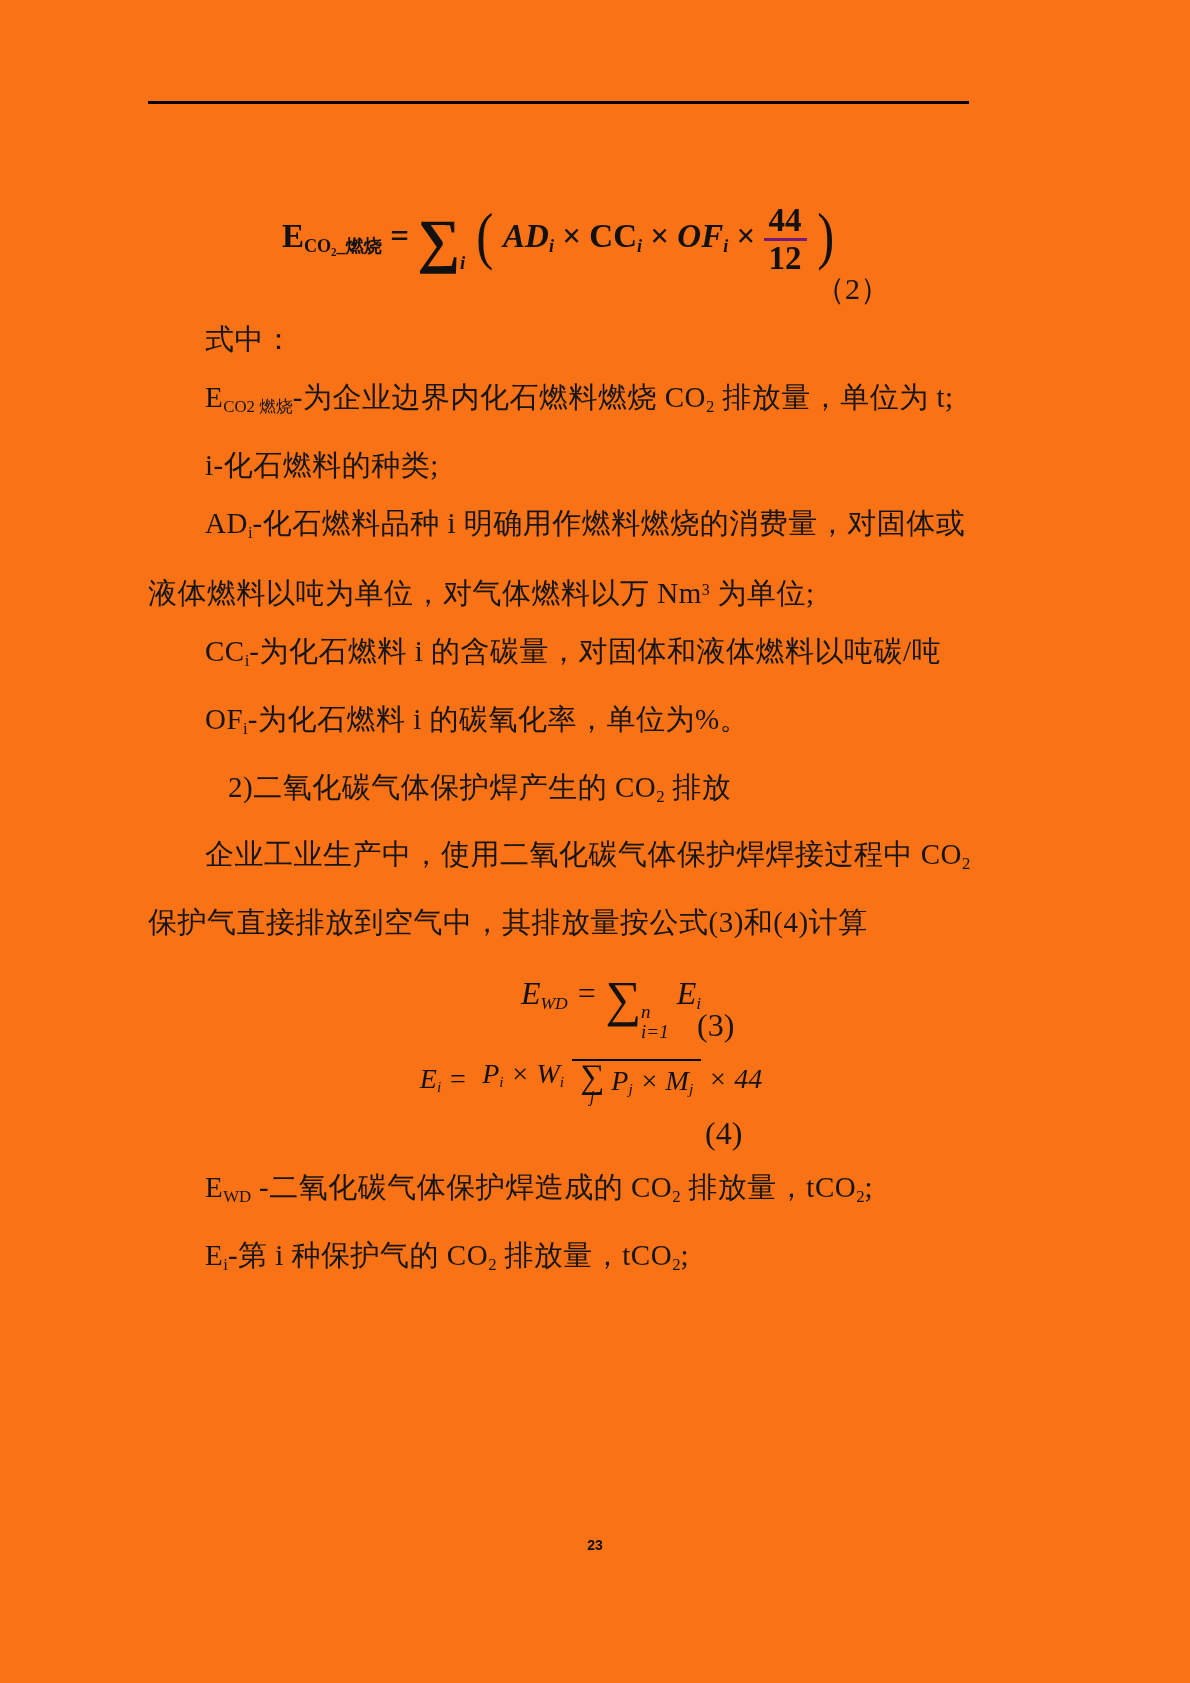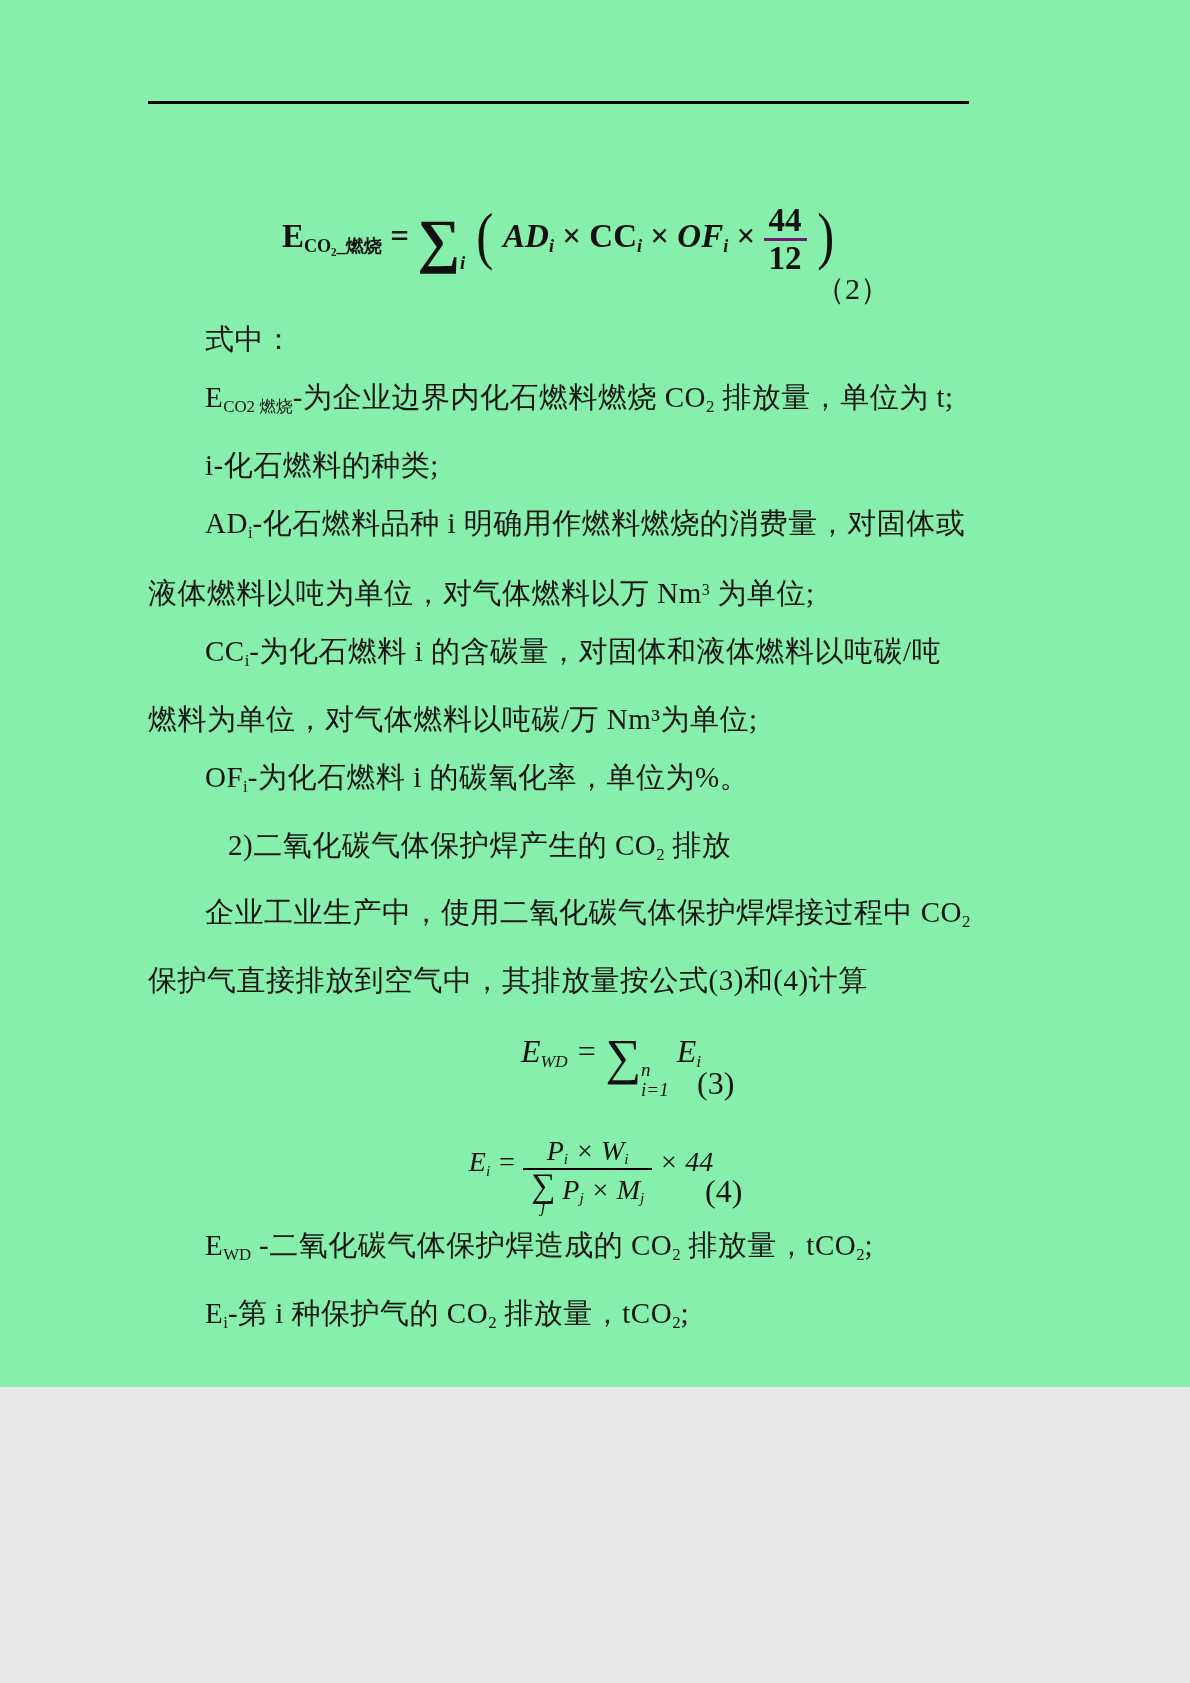--- a/index.html
+++ b/index.html
@@ -1,18 +1,18 @@
 <!DOCTYPE html>
 <html><head>
 <meta charset="utf-8">
 <style>
   html,body { margin:0; padding:0; background:#e8e8e8; }
   .page {
-    position:relative; width:1190px; height:1387px; margin:0 auto;
-    background:#86efac; overflow:hidden; color:#111;
+    position:relative; width:1190px; height:1683px; margin:0 auto;
+    background:#f97316; overflow:hidden; color:#111;
     font-family:"Liberation Serif","DejaVu Serif",serif;
   }
   .top-rule {
     position:absolute; top:101px; left:148px; width:821px; height:0;
     border-top:3px solid #000;
   }
   .content { position:absolute; left:148px; top:103px; width:822px; }
 
   
   .t-line {
@@ -44,21 +44,21 @@
   
   .f3-block { margin-top:14px; height:80px; }
   .f3-row { font-size:32px; font-style:italic; transform:translateX(52px); padding-top:10px; }
   .f3-row .fsum { font-style:normal; font-size:50px; line-height:0; vertical-align:-12px; }
   .limits { display:inline-flex; flex-direction:column; font-size:19px; line-height:1.05; vertical-align:-14px; text-align:left; }
   .f3-label { left:549px; top:42px; font-size:32px; }
 
   
   .f4-block { margin-top:8px; height:105px; }
   .f4-row { font-size:28px; font-style:italic; transform:translateX(32px); padding-top:6px; }
-  .f4-row .bigfrac { display:inline-flex; flex-direction:column; text-align:center; vertical-align:middle; line-height:1.1;margin-top:19px; }
+  .f4-row .bigfrac { display:inline-flex; flex-direction:row; text-align:center; vertical-align:middle; line-height:1.1; }
   .f4-row .bigfrac .den { border-top:2.5px solid #000; padding:2px 8px 0 8px; }
   .f4-row .bigfrac .num { padding:0 8px; }
   .sumj { display:inline-flex; flex-direction:column; align-items:center; font-style:normal; line-height:.8; vertical-align:middle; }
   .sumj .sj-top { font-size:34px; }
   .sumj .sj-bot { font-size:17px; font-style:italic; }
   .f4-label { left:557px; top:62px; font-size:32px; }
 
   .fsub { font-size:0.55em; }
 
   
@@ -97,21 +97,20 @@
       <span class="flabel f2-label">（2）</span>
     </div>
 
     <div>
         <div class="t-line ind-1">式中：</div>
         <div class="t-line ind-1">E<sub>CO2 燃烧</sub>-为企业边界内化石燃料燃烧 CO<sub>2</sub> 排放量，单位为 t;</div>
         <div class="t-line ind-1">i-化石燃料的种类;</div>
         <div class="t-line ind-1">AD<sub>i</sub>-化石燃料品种 i 明确用作燃料燃烧的消费量，对固体或</div>
         <div class="t-line ind-0">液体燃料以吨为单位，对气体燃料以万 Nm<sup>3</sup> 为单位;</div>
         <div class="t-line ind-1">CC<sub>i</sub>-为化石燃料 i 的含碳量，对固体和液体燃料以吨碳/吨</div>
-        <div class="t-line ind-0">燃料为单位，对气体燃料以吨碳/万 Nm³为单位;</div>
         <div class="t-line ind-1">OF<sub>i</sub>-为化石燃料 i 的碳氧化率，单位为%。</div>
         <div class="t-line ind-2">2)二氧化碳气体保护焊产生的 CO<sub>2</sub> 排放</div>
         <div class="t-line ind-1">企业工业生产中，使用二氧化碳气体保护焊焊接过程中 CO<sub>2</sub></div>
         <div class="t-line ind-0">保护气直接排放到空气中，其排放量按公式(3)和(4)计算</div>
       </div>
 
     <div class="formula-block f3-block">
       <div class="f-row f3-row">
         <span>E</span><sub class="fsub">WD</sub>
         <span>=</span>

